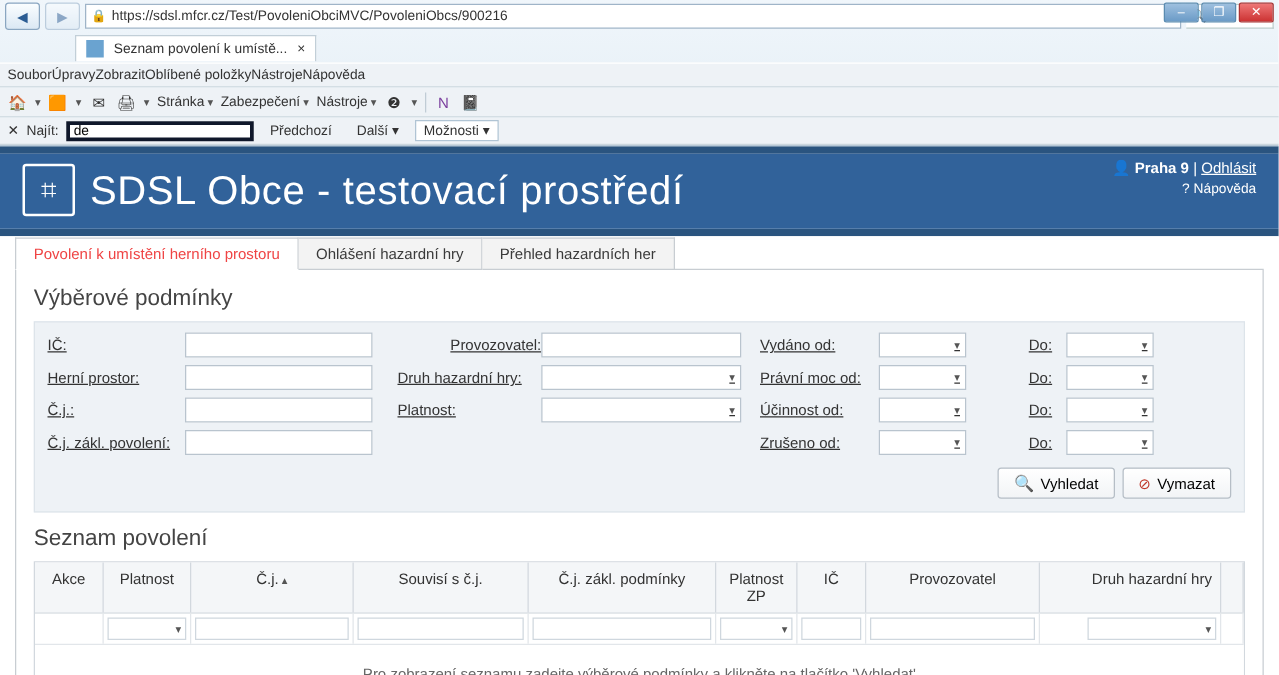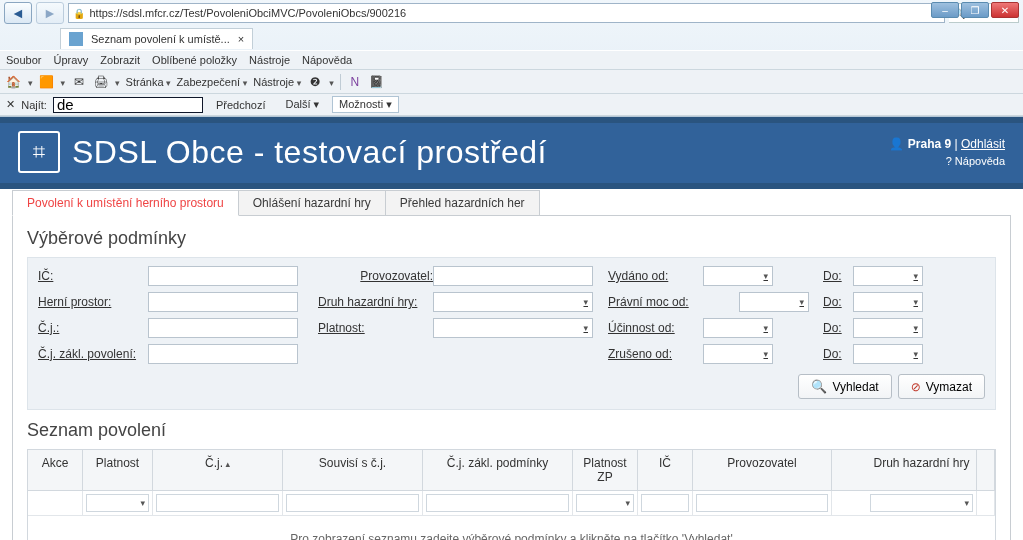--- a/index.html
+++ b/index.html
@@ -10,36 +10,36 @@
     .bc-row { display: flex; align-items: center; height: 26px; padding: 0 4px; gap: 4px; }
     .bc-nav-btn { width: 28px; height: 22px; border: 1px solid #8aa6c1; border-radius: 3px; background: linear-gradient(#fafdff,#dbe8f4); display: flex; align-items: center; justify-content: center; font-size: 14px; color: #2b5c93; }
     .addr { flex: 1; display: flex; align-items: center; background: #fff; border: 1px solid #9fb4c8; height: 20px; padding: 0 4px; font-size: 11px; }
     .addr .lock { color: #5a8; margin-right: 4px; font-size: 10px; }
     .addr-search { display: flex; align-items: center; border: 1px solid #bcc; border-left: none; width: 70px; height: 20px; background: #fff; justify-content: space-between; padding: 0 4px; font-size: 10px; color: #666; }
     .tab-strip { display: flex; align-items: flex-end; height: 24px; padding-left: 120px; }
     .win-btns { position: absolute; right: 4px; top: 2px; display: flex; gap: 2px; }
     .win-btn { width: 28px; height: 16px; border: 1px solid #5a8bb0; background: linear-gradient(#9ec0df,#6b9bc7); color: #fff; font-size: 10px; display: flex; align-items: center; justify-content: center; border-radius: 2px; }
     .win-btn.close { background: linear-gradient(#e77,#c33); border-color: #a33; }
 
-    .menubar { background: #eef2f6; border-top: 1px solid #fff; border-bottom: 1px solid #ccd7de; height: 20px; display: flex; align-items: center; padding: 0 6px; font-size: 11px; gap: 12px; }
+    .menubar { background: #eef2f6; border-top: 1px solid #fff; border-bottom: 1px solid #ccd7de; height: 20px; display: flex; align-items: center; padding: 0 6px; font-size: 11px; }
     .toolbar2 { background: #eef2f6; border-bottom: 1px solid #ccd7de; height: 24px; display: flex; align-items: center; padding: 0 6px; gap: 6px; font-size: 11px; }
     .t2-ico { width: 16px; height: 16px; display: inline-flex; align-items: center; justify-content: center; font-size: 12px; }
     .t2-drop::after { content: " ▾"; font-size: 9px; color: #555; }
     .sep { width: 1px; height: 16px; background: #c0ccd5; }
 
     .findbar { background: #eef2f6; border-bottom: 1px solid #ccd7de; height: 22px; display: flex; align-items: center; padding: 0 6px; font-size: 11px; gap: 6px; }
-    .findbar input { width: 150px; height: 16px; border: 1px solid #0f172a; font-size: 15px; padding: 0 3px; }
+    .findbar input { width: 150px; height: 16px; border: 3px solid #0f172a; font-size: 11px; padding: 0 3px; }
     .findbar .fb-btn { padding: 1px 6px; border: 1px solid transparent; }
     .findbar .fb-opt { border: 1px solid #b0c4d4; background: #fff; padding: 1px 6px; }
 
     
     .app-header { background: #31629a; color: #fff; padding: 8px 18px 10px; position: relative; display: flex; align-items: center; }
     .app-logo { width: 42px; height: 42px; margin-right: 12px; display: flex; align-items: center; justify-content: center; border: 2px solid #fff; border-radius: 3px; font-size: 22px; }
     .app-title { font-size: 32px; font-weight: 300; letter-spacing: 0.5px; }
-    .header-right { position: absolute; right: 18px; top: 14px; text-align: right; font-size: 12px; }
+    .header-right { position: absolute; right: 18px; top: 4px; text-align: right; font-size: 12px; }
     .header-right a { color: #fff; text-decoration: underline; }
     .header-right .help { margin-top: 4px; font-size: 11px; }
     .strip { height: 6px; background: #2a547f; }
 
     
     .workspace { background: #fff; padding: 0 12px; }
     .tabs-row { display: flex; }
     .mtab { border: 1px solid #c8cdd2; padding: 5px 14px; font-size: 12px; color: #3a3a3a; background: #f3f3f3; position: relative; top: 1px; }
     .mtab.active { background: #fff; border-bottom-color: #fff; color: #ef4444; }
     .mtab + .mtab { border-left: none; }
@@ -198,21 +198,21 @@
         <div class="fld" style="width:280px;">
           <label style="width:110px;">Herní prostor:</label>
           <input class="txt" style="width: 150px;">
         </div>
         <div class="fld" style="width:290px;">
           <label style="width:115px;">Druh hazardní hry:</label>
           <div class="combo" style="width:160px;">
               <span class="caret">▾</span>
             </div>
         </div>
-        <div class="fld" style="width:215px;gap:36px;">
+        <div class="fld" style="width:215px;">
           <label style="width:95px;">Právní moc od:</label>
           <div class="combo date-combo">
               <span class="caret">▾</span>
             </div>
         </div>
         <div class="fld">
           <label style="width:30px;">Do:</label>
           <div class="combo date-combo">
               <span class="caret">▾</span>
             </div>

